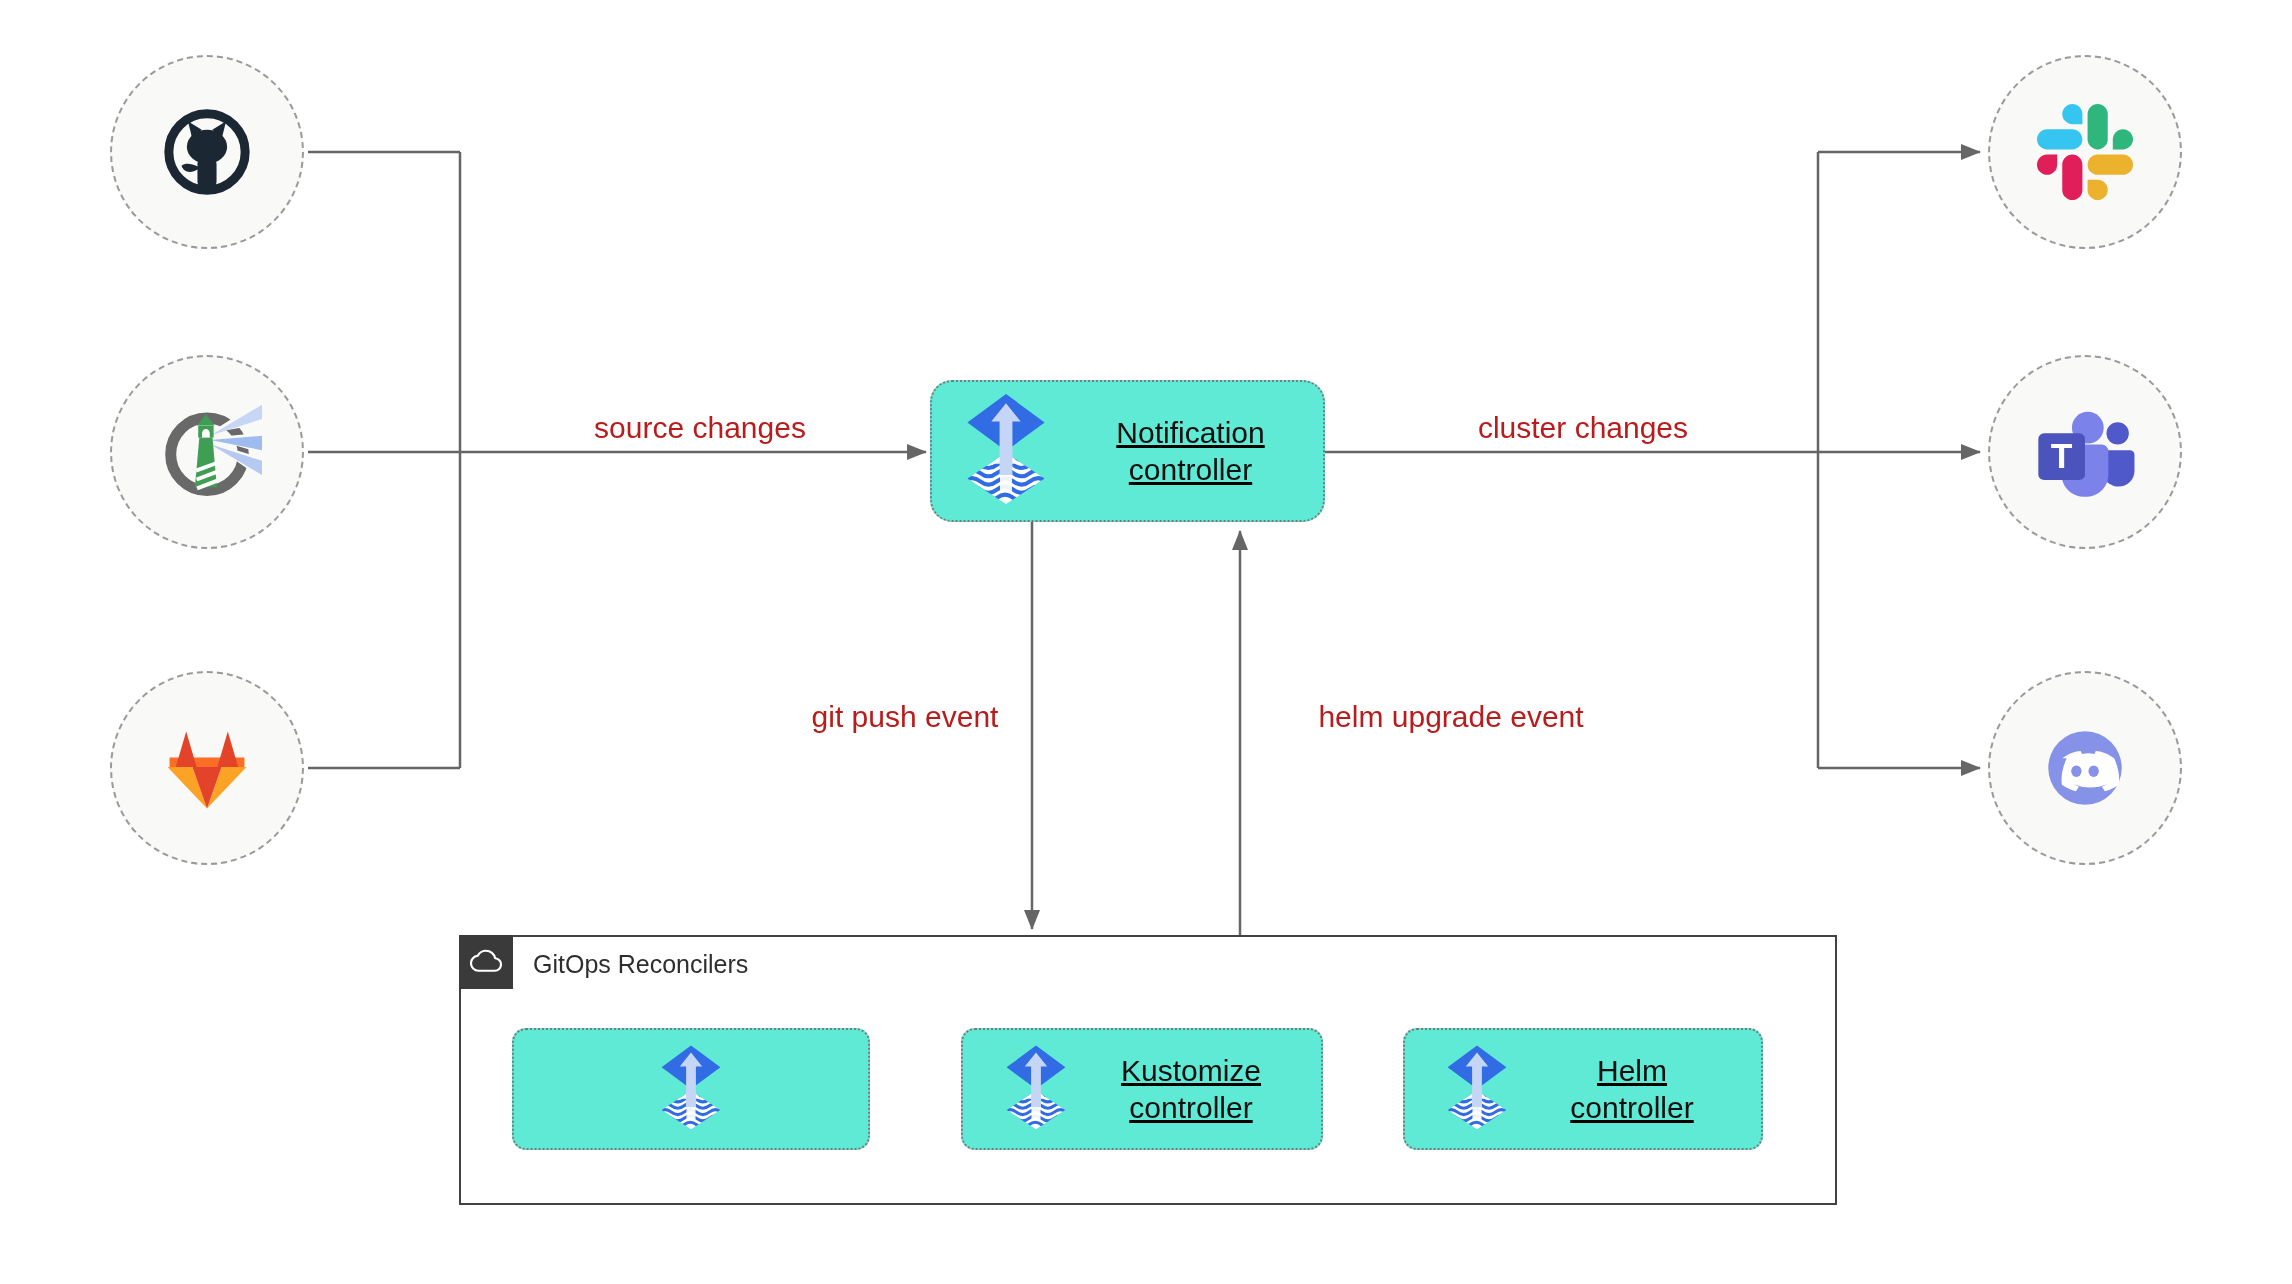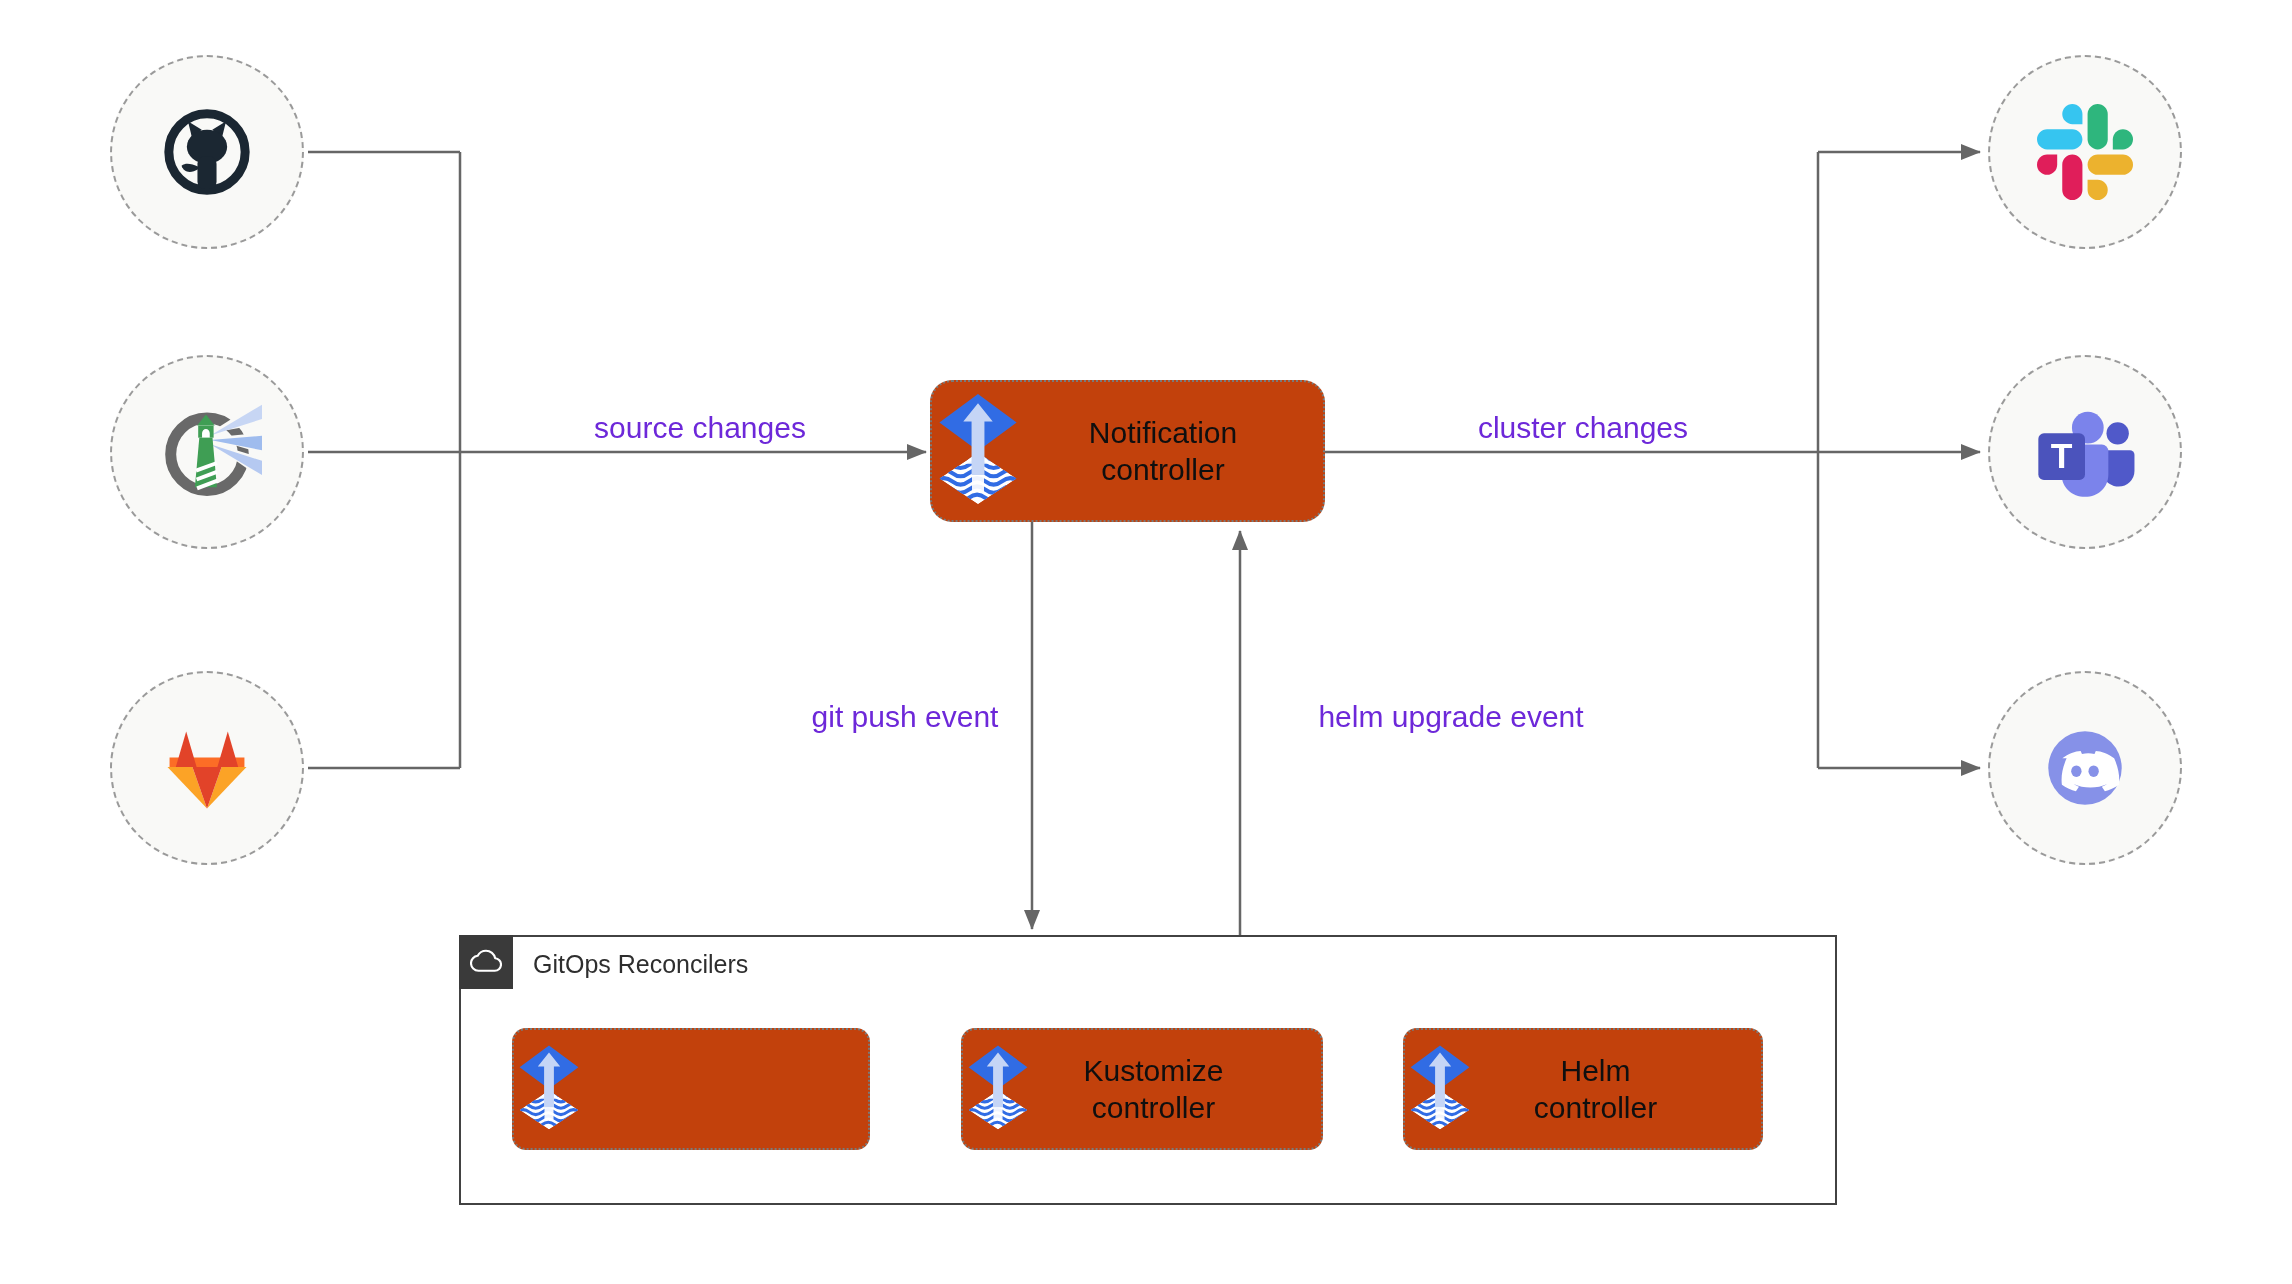--- a/index.html
+++ b/index.html
@@ -28,42 +28,44 @@
     background: #f9f9f7;
     border: 2px dashed #9a9a9a;
     box-sizing: border-box;
     display: flex;
     align-items: center;
     justify-content: center;
     z-index: 2;
   }
   .node-box {
     position: absolute;
-    background: #c2410c;
+    background: #5eead4;
     border: 2px dotted #7a7a7a;
     box-sizing: border-box;
     display: flex;
     align-items: center;
+    justify-content: center;
     z-index: 2;
+    text-decoration: underline;
   }
   .node-box.big { border-radius: 22px; gap: 34px; }
   .node-box.small { border-radius: 14px; gap: 28px; }
   .node-label {
     font-size: 30px;
     line-height: 1.25;
     color: #0f0f0f;
     text-align: center;
   }
   .node-label.big { width: 210px; }
   .node-label.small { width: 185px; }
   .edge-label {
     position: absolute;
     transform: translate(-50%, -50%);
     font-size: 30px;
-    color: #6d28d9;
+    color: #b91c1c;
     white-space: nowrap;
     z-index: 3;
   }
   .gitops {
     position: absolute;
     left: 459px;
     top: 935px;
     width: 1378px;
     height: 270px;
     border: 2px solid #424242;

